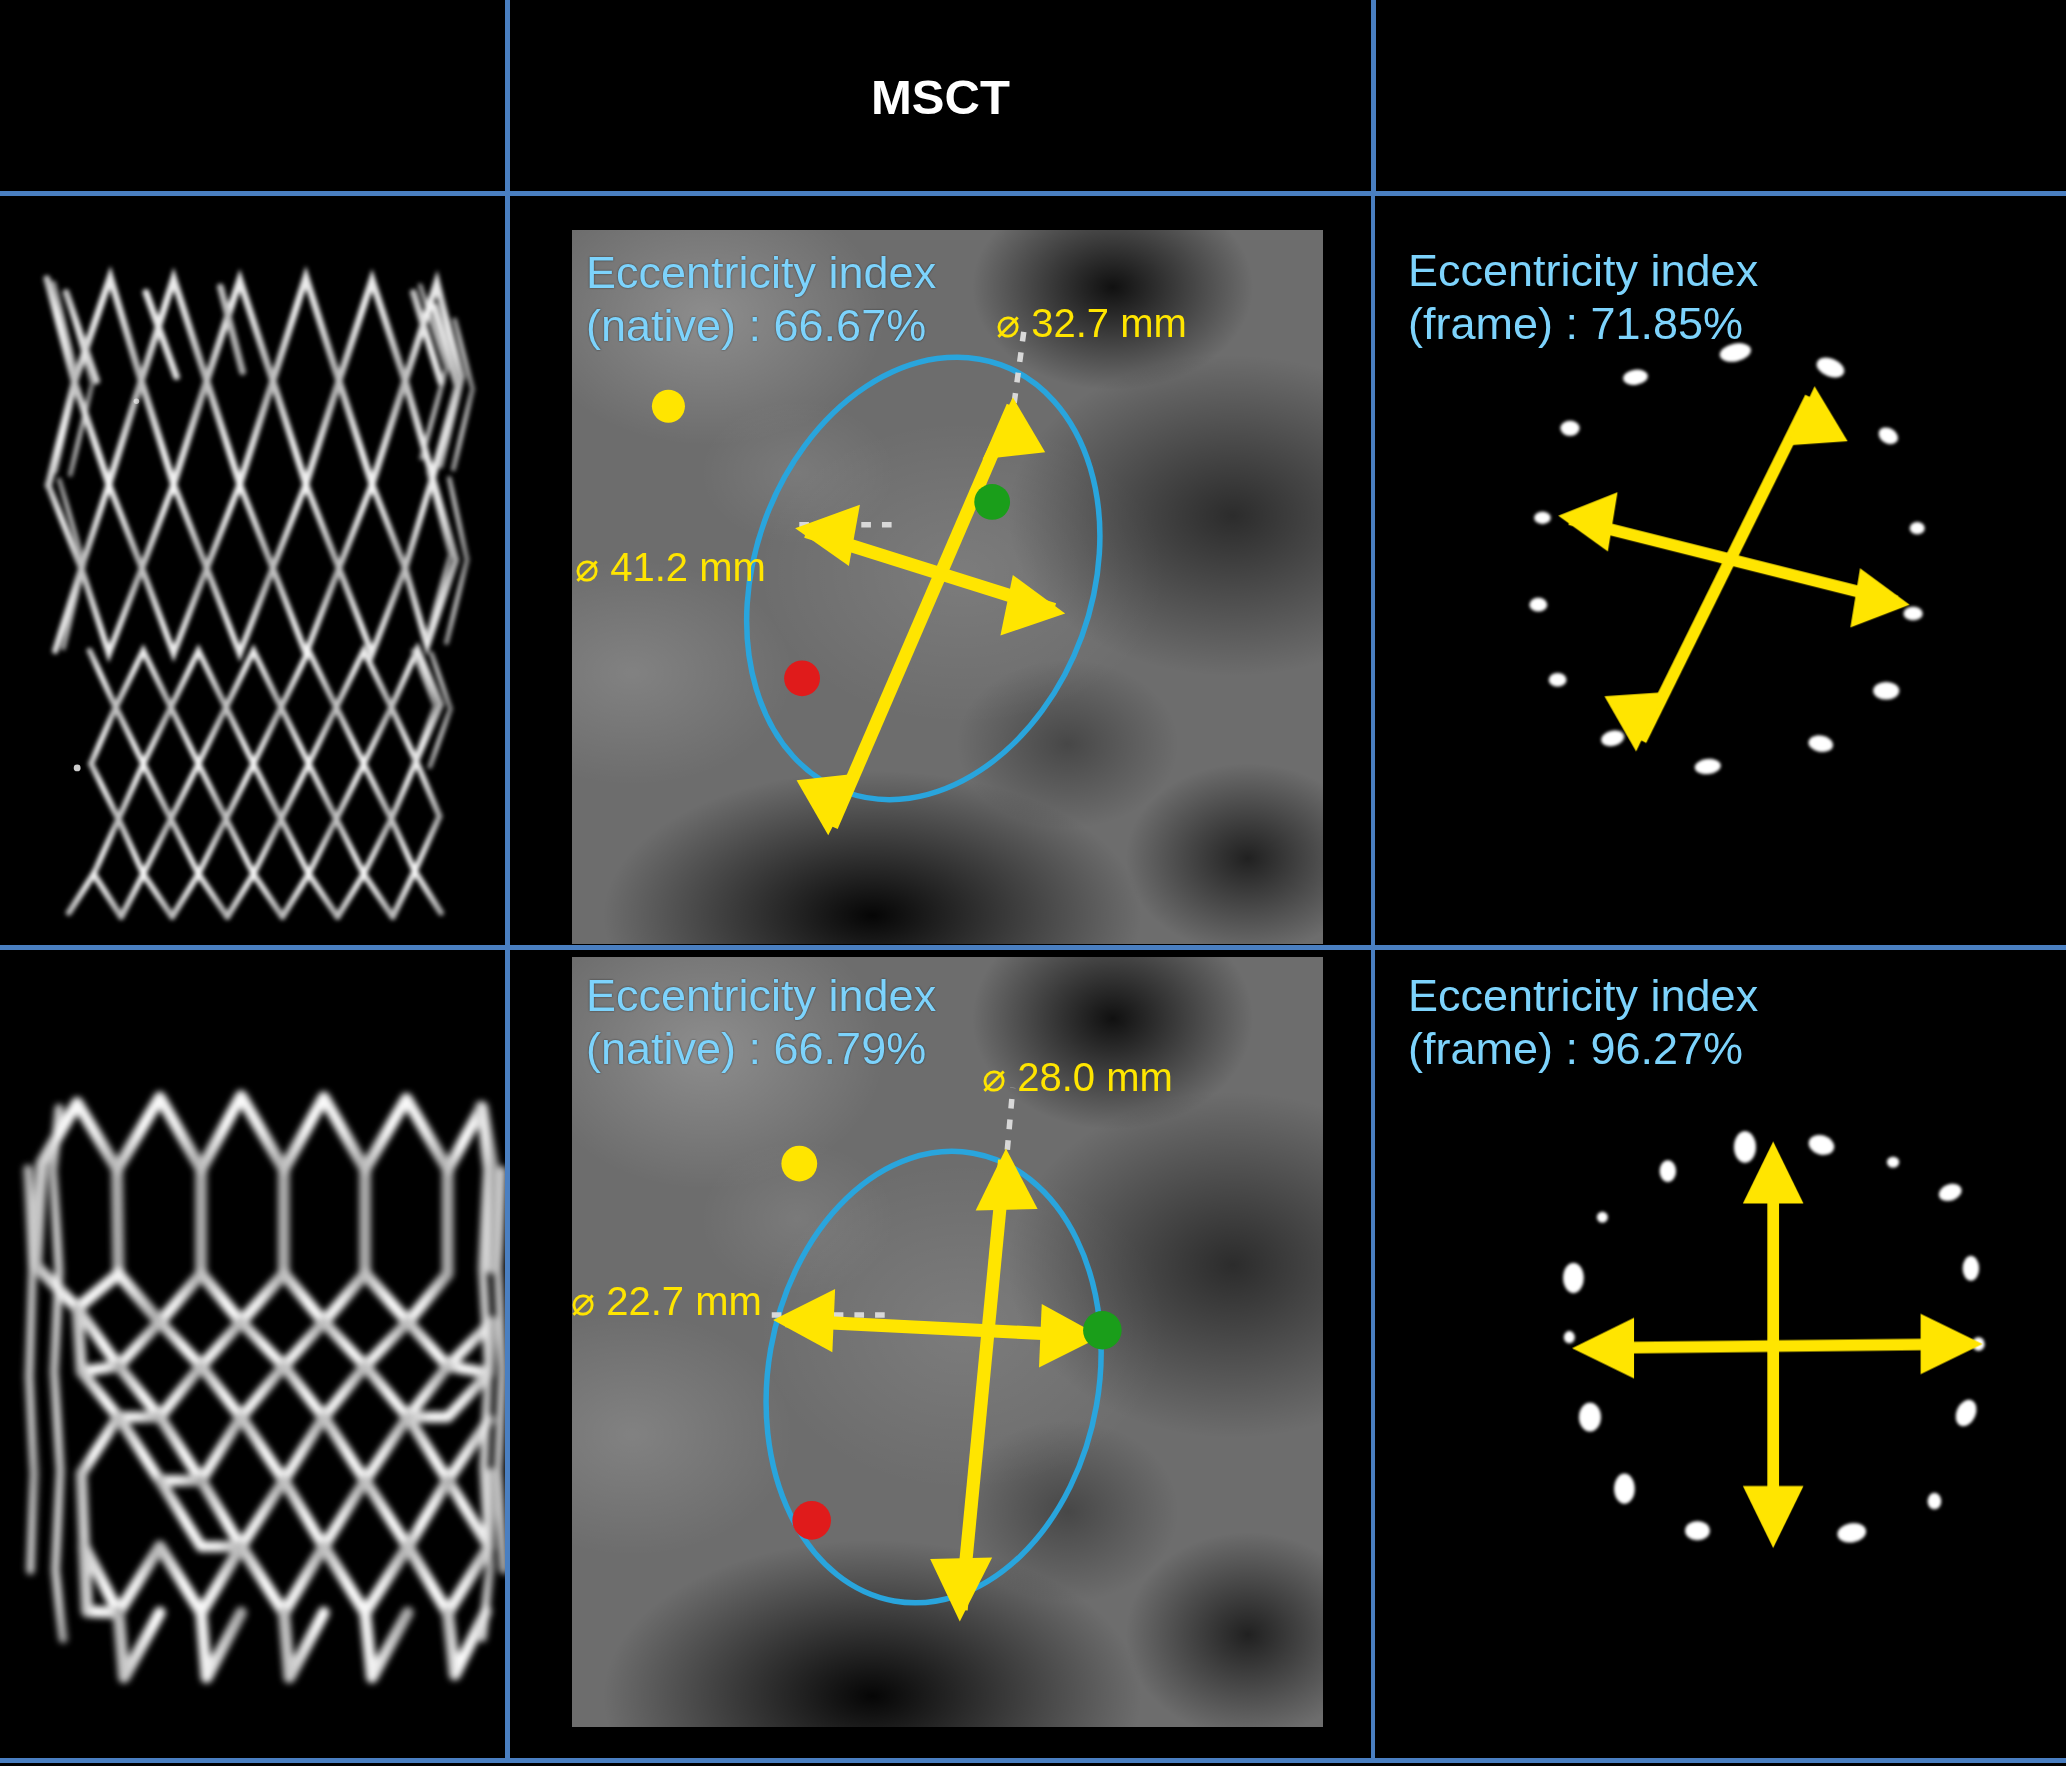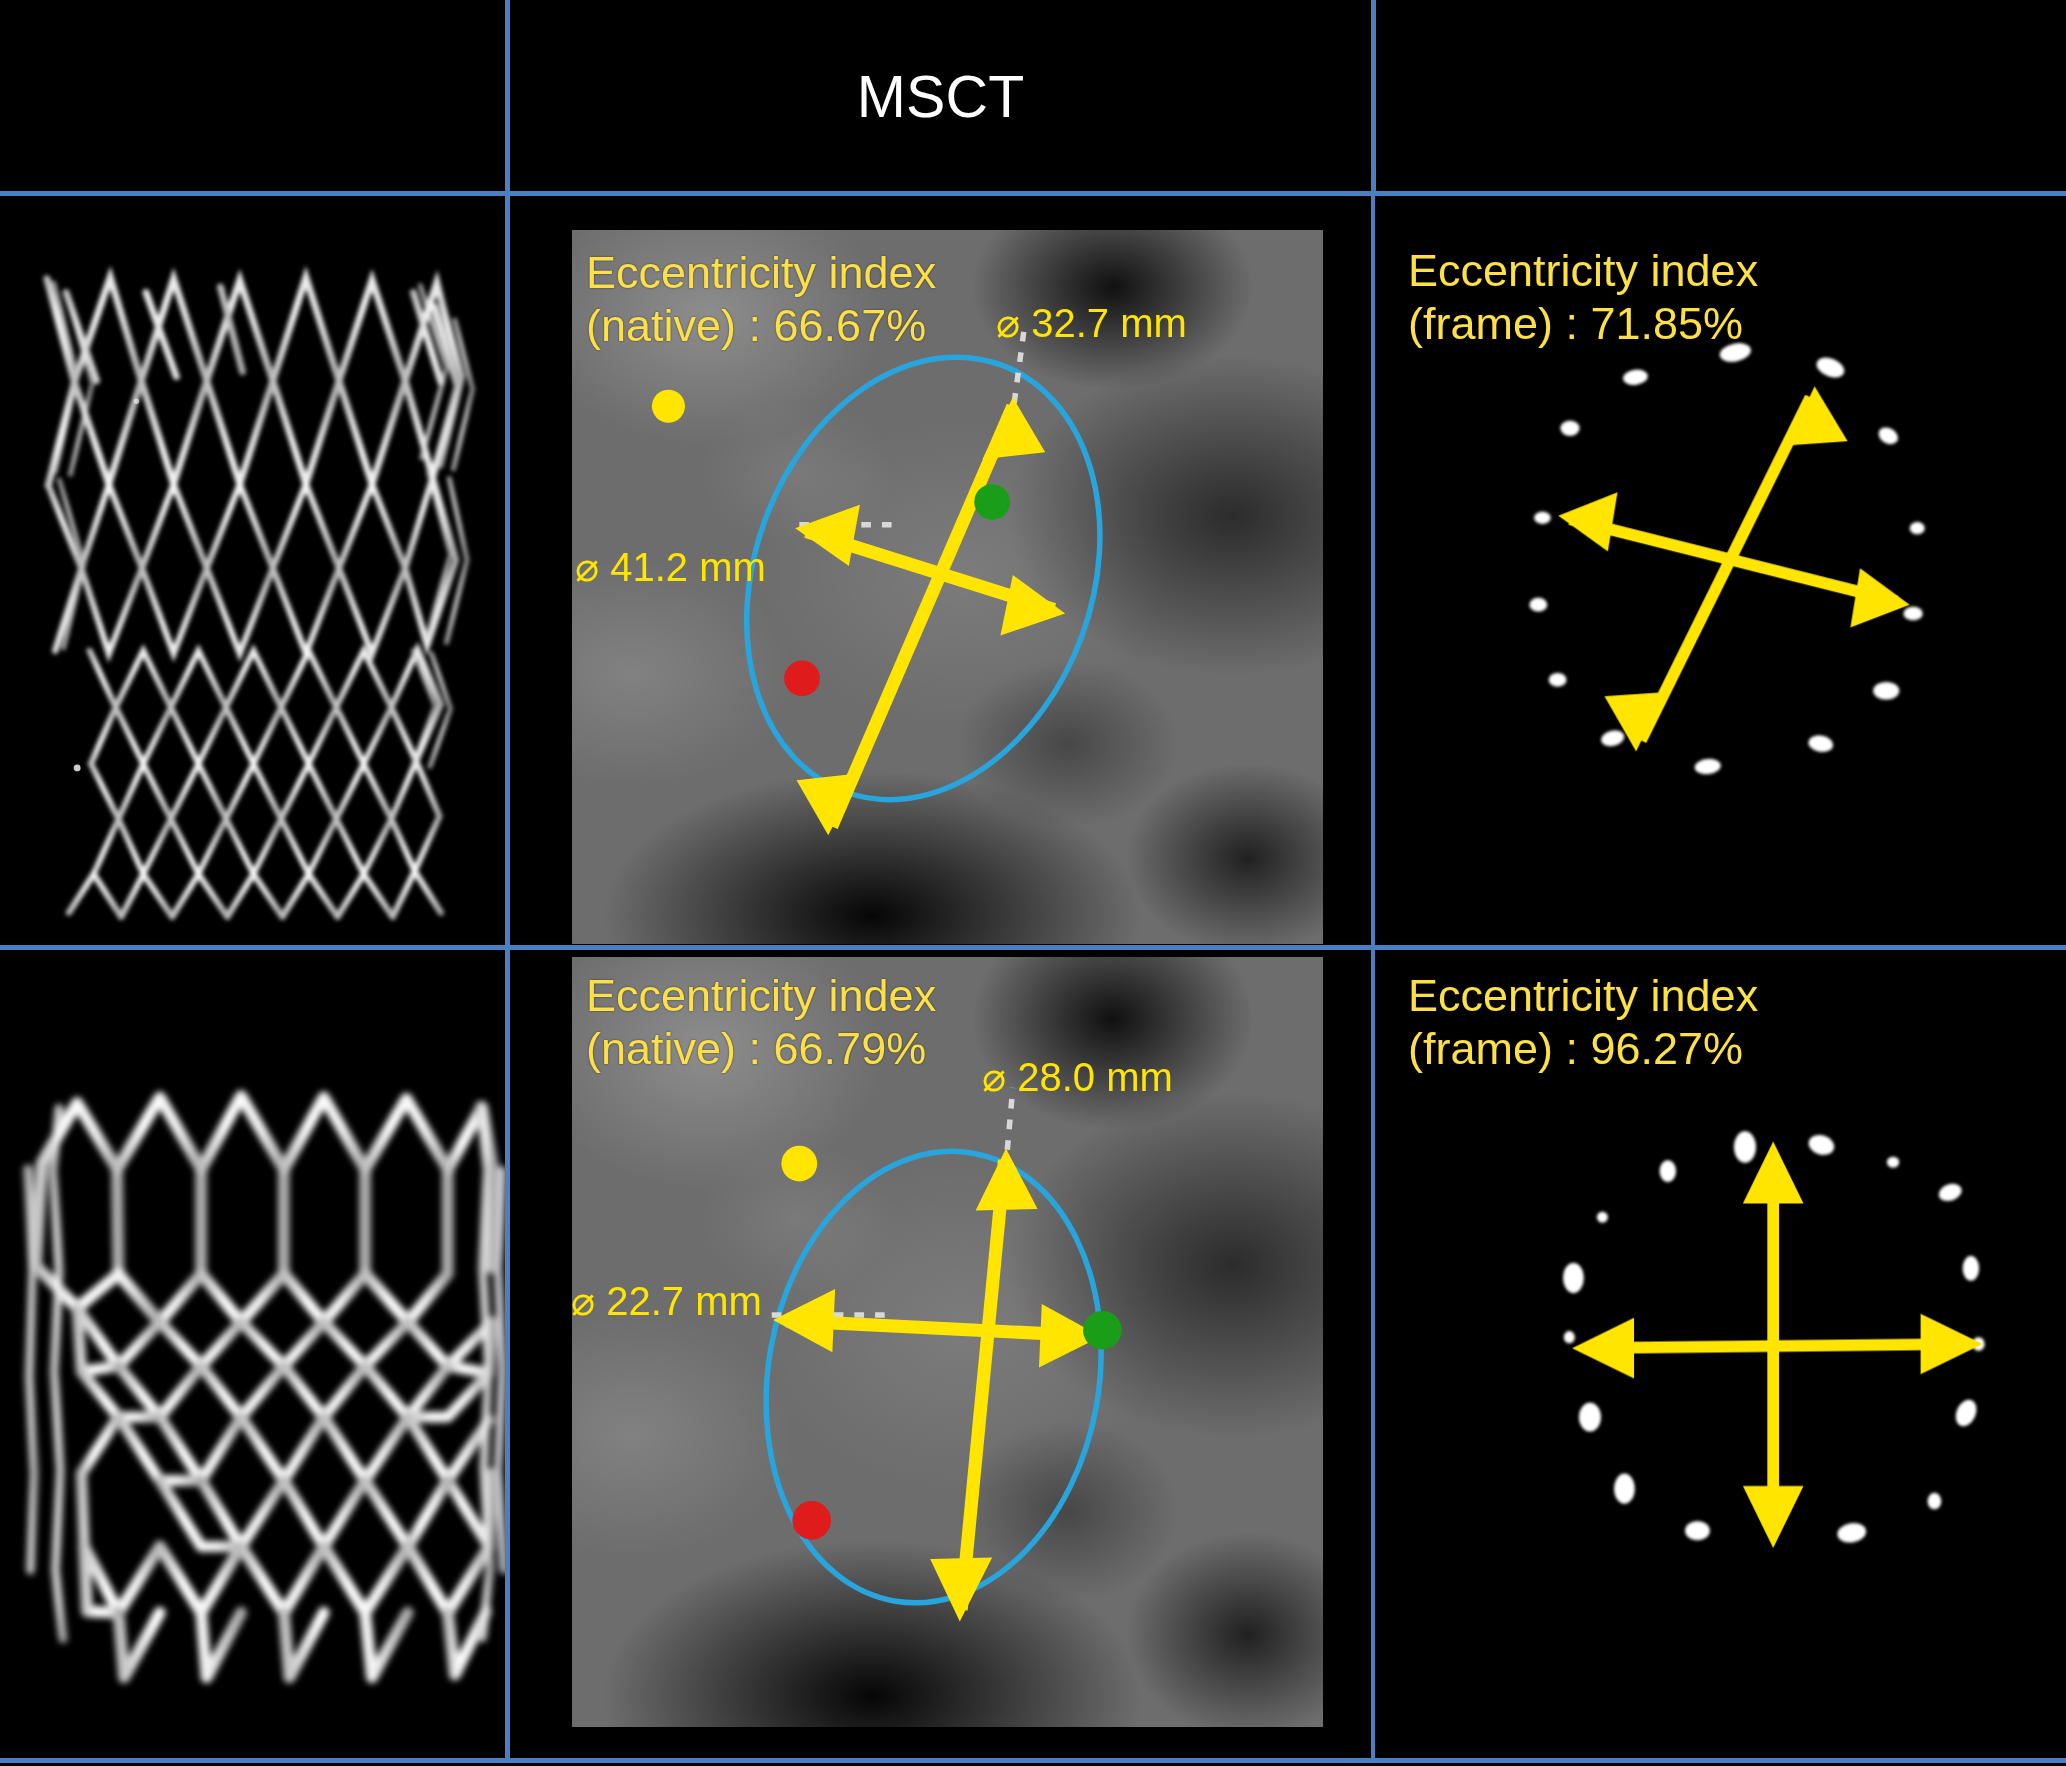--- a/index.html
+++ b/index.html
@@ -7,27 +7,27 @@
 
   #figure{position:relative;width:2066px;height:1767px;background:#000;overflow:hidden;}
 
   
   .gl{position:absolute;background:#4a7fc1;}
   .gl.h{height:4.8px;left:0;width:2066px;}
   .gl.v{width:4.8px;top:0;}
 
   
   .hdr{position:absolute;top:0;height:194px;display:flex;align-items:center;justify-content:center;color:#fff;}
-  .hdr span{font-size:59px;font-weight:400;letter-spacing:0.1px;line-height:1;}
+  .hdr span{font-size:49px;font-weight:700;letter-spacing:0.1px;line-height:1;}
 
   
   .cell{position:absolute;background:#000;overflow:hidden;}
 
   
-  .ecc{position:absolute;color:#fde047;font-size:45px;line-height:1.18;white-space:pre-line;text-shadow:0 0 2.1px rgba(0,0,0,.6);}
+  .ecc{position:absolute;color:#7dd3fc;font-size:45px;line-height:1.18;white-space:pre-line;text-shadow:0 0 2.1px rgba(0,0,0,.6);}
   .dim{position:absolute;color:#ffe500;font-size:40px;line-height:1;white-space:nowrap;}
 
   
   .ct{position:absolute;
       background-color:#6d6d6d;
       background-image:
         radial-gradient(ellipse 34% 26% at 18% 12%, rgba(255,255,255,.22), rgba(0,0,0,0) 70%),
         radial-gradient(ellipse 26% 20% at 72% 8%, rgba(0,0,0,.85), rgba(0,0,0,0) 72%),
         radial-gradient(ellipse 40% 30% at 88% 40%, rgba(0,0,0,.6), rgba(0,0,0,0) 75%),
         radial-gradient(ellipse 46% 26% at 40% 96%, rgba(0,0,0,.95), rgba(0,0,0,0) 78%),

